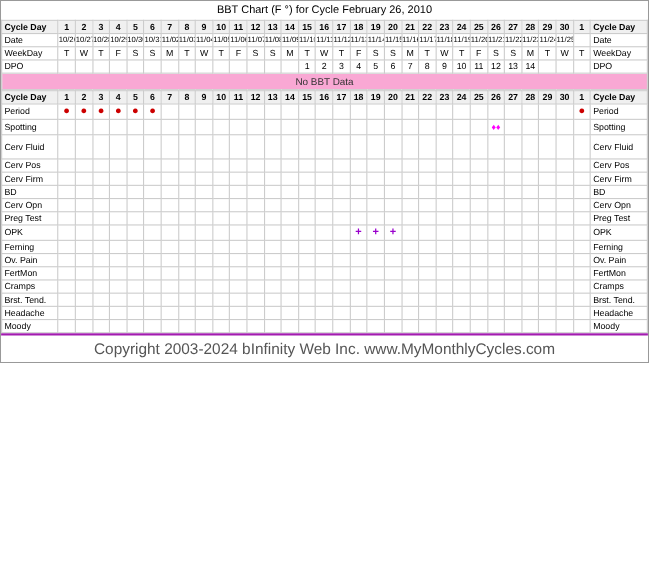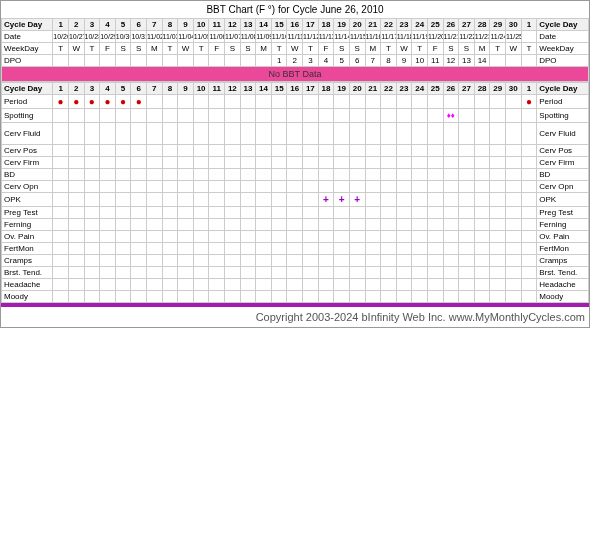--- a/index.html
+++ b/index.html
@@ -61,43 +61,43 @@
     .spotting-dot {
       color: #ff00ff;
       font-size: 8px;
     }
     .opk-plus {
       color: #9900cc;
       font-size: 10px;
       font-weight: bold;
     }
     .footer {
-      text-align: right;
-      font-size: 11px;
+      text-align: center;
+      font-size: 14px;
       padding: 4px;
       background: #fff;
       color: #555;
-      border-top: 4px solid #a21caf;
+      border-top: 2px solid #a21caf;
     }
     tr.data-row td {
       height: 14px;
     }
     tr.data-row-sm td {
       height: 12px;
     }
     .cycle-day-header {
       background: #ffe0e0;
     }
     .date-cell { font-size: 7px; }
   </style>
 </head>
 <body>
 
 <div class="main-container">
-  <div class="chart-title">BBT Chart (F °) for Cycle June 26, 2010</div>
+  <div class="chart-title">BBT Chart (F °) for Cycle February 26, 2010</div>
 
   <table>
     <colgroup>
       <col style="width:46px">
       <col style="width:14px">
         <col style="width:14px">
         <col style="width:14px">
         <col style="width:14px">
         <col style="width:14px">
       <col style="width:14px">
@@ -268,21 +268,21 @@
       <td>12</td>
       <td>13</td>
       <td>14</td>
       <td></td>
       <td></td>
       <td></td>
       <td class="label-col-right">DPO</td>
     </tr>
 
     <tr>
-      <td colspan="33" style="text-align:center; background:#ec4899; font-size:9px; color:#333; padding:2px;">No BBT Data</td>
+      <td colspan="33" style="text-align:center; background:#f9a8d4; font-size:9px; color:#333; padding:2px;">No BBT Data</td>
     </tr>
   </tbody>
     </table>
 
   <table>
     <colgroup>
       <col style="width:46px">
       <col style="width:14px">
         <col style="width:14px">
         <col style="width:14px">
@@ -600,20 +600,56 @@
           <td></td>
           <td></td>
           <td></td>
           <td></td>
           <td></td>
           <td></td>
       <td class="label-col-right">Cerv Opn</td>
     </tr>
 
     <tr class="data-row-sm">
+      <td class="label-col">Preg Test</td>
+      <td></td>
+          <td></td>
+          <td></td>
+          <td></td>
+          <td></td>
+          <td></td>
+          <td></td>
+          <td></td>
+          <td></td>
+          <td></td>
+          <td></td>
+          <td></td>
+          <td></td>
+          <td></td>
+          <td></td>
+          <td></td>
+          <td></td>
+          <td></td>
+          <td></td>
+          <td></td>
+          <td></td>
+          <td></td>
+          <td></td>
+          <td></td>
+          <td></td>
+          <td></td>
+          <td></td>
+          <td></td>
+          <td></td>
+          <td></td>
+          <td></td>
+      <td class="label-col-right">Preg Test</td>
+    </tr>
+
+    <tr class="data-row-sm">
       <td class="label-col">OPK</td>
       <td></td>
           <td></td>
           <td></td>
           <td></td>
           <td></td>
           <td></td>
           <td></td>
           <td></td>
           <td></td>
@@ -636,56 +672,20 @@
           <td></td>
           <td></td>
           <td></td>
           <td></td>
           <td></td>
           <td></td>
       <td class="label-col-right">OPK</td>
     </tr>
 
     <tr class="data-row-sm">
-      <td class="label-col">Preg Test</td>
-      <td></td>
-          <td></td>
-          <td></td>
-          <td></td>
-          <td></td>
-          <td></td>
-          <td></td>
-          <td></td>
-          <td></td>
-          <td></td>
-          <td></td>
-          <td></td>
-          <td></td>
-          <td></td>
-          <td></td>
-          <td></td>
-          <td></td>
-          <td></td>
-          <td></td>
-          <td></td>
-          <td></td>
-          <td></td>
-          <td></td>
-          <td></td>
-          <td></td>
-          <td></td>
-          <td></td>
-          <td></td>
-          <td></td>
-          <td></td>
-          <td></td>
-      <td class="label-col-right">Preg Test</td>
-    </tr>
-
-    <tr class="data-row-sm">
       <td class="label-col">Ferning</td>
       <td></td>
           <td></td>
           <td></td>
           <td></td>
           <td></td>
           <td></td>
           <td></td>
           <td></td>
           <td></td>

